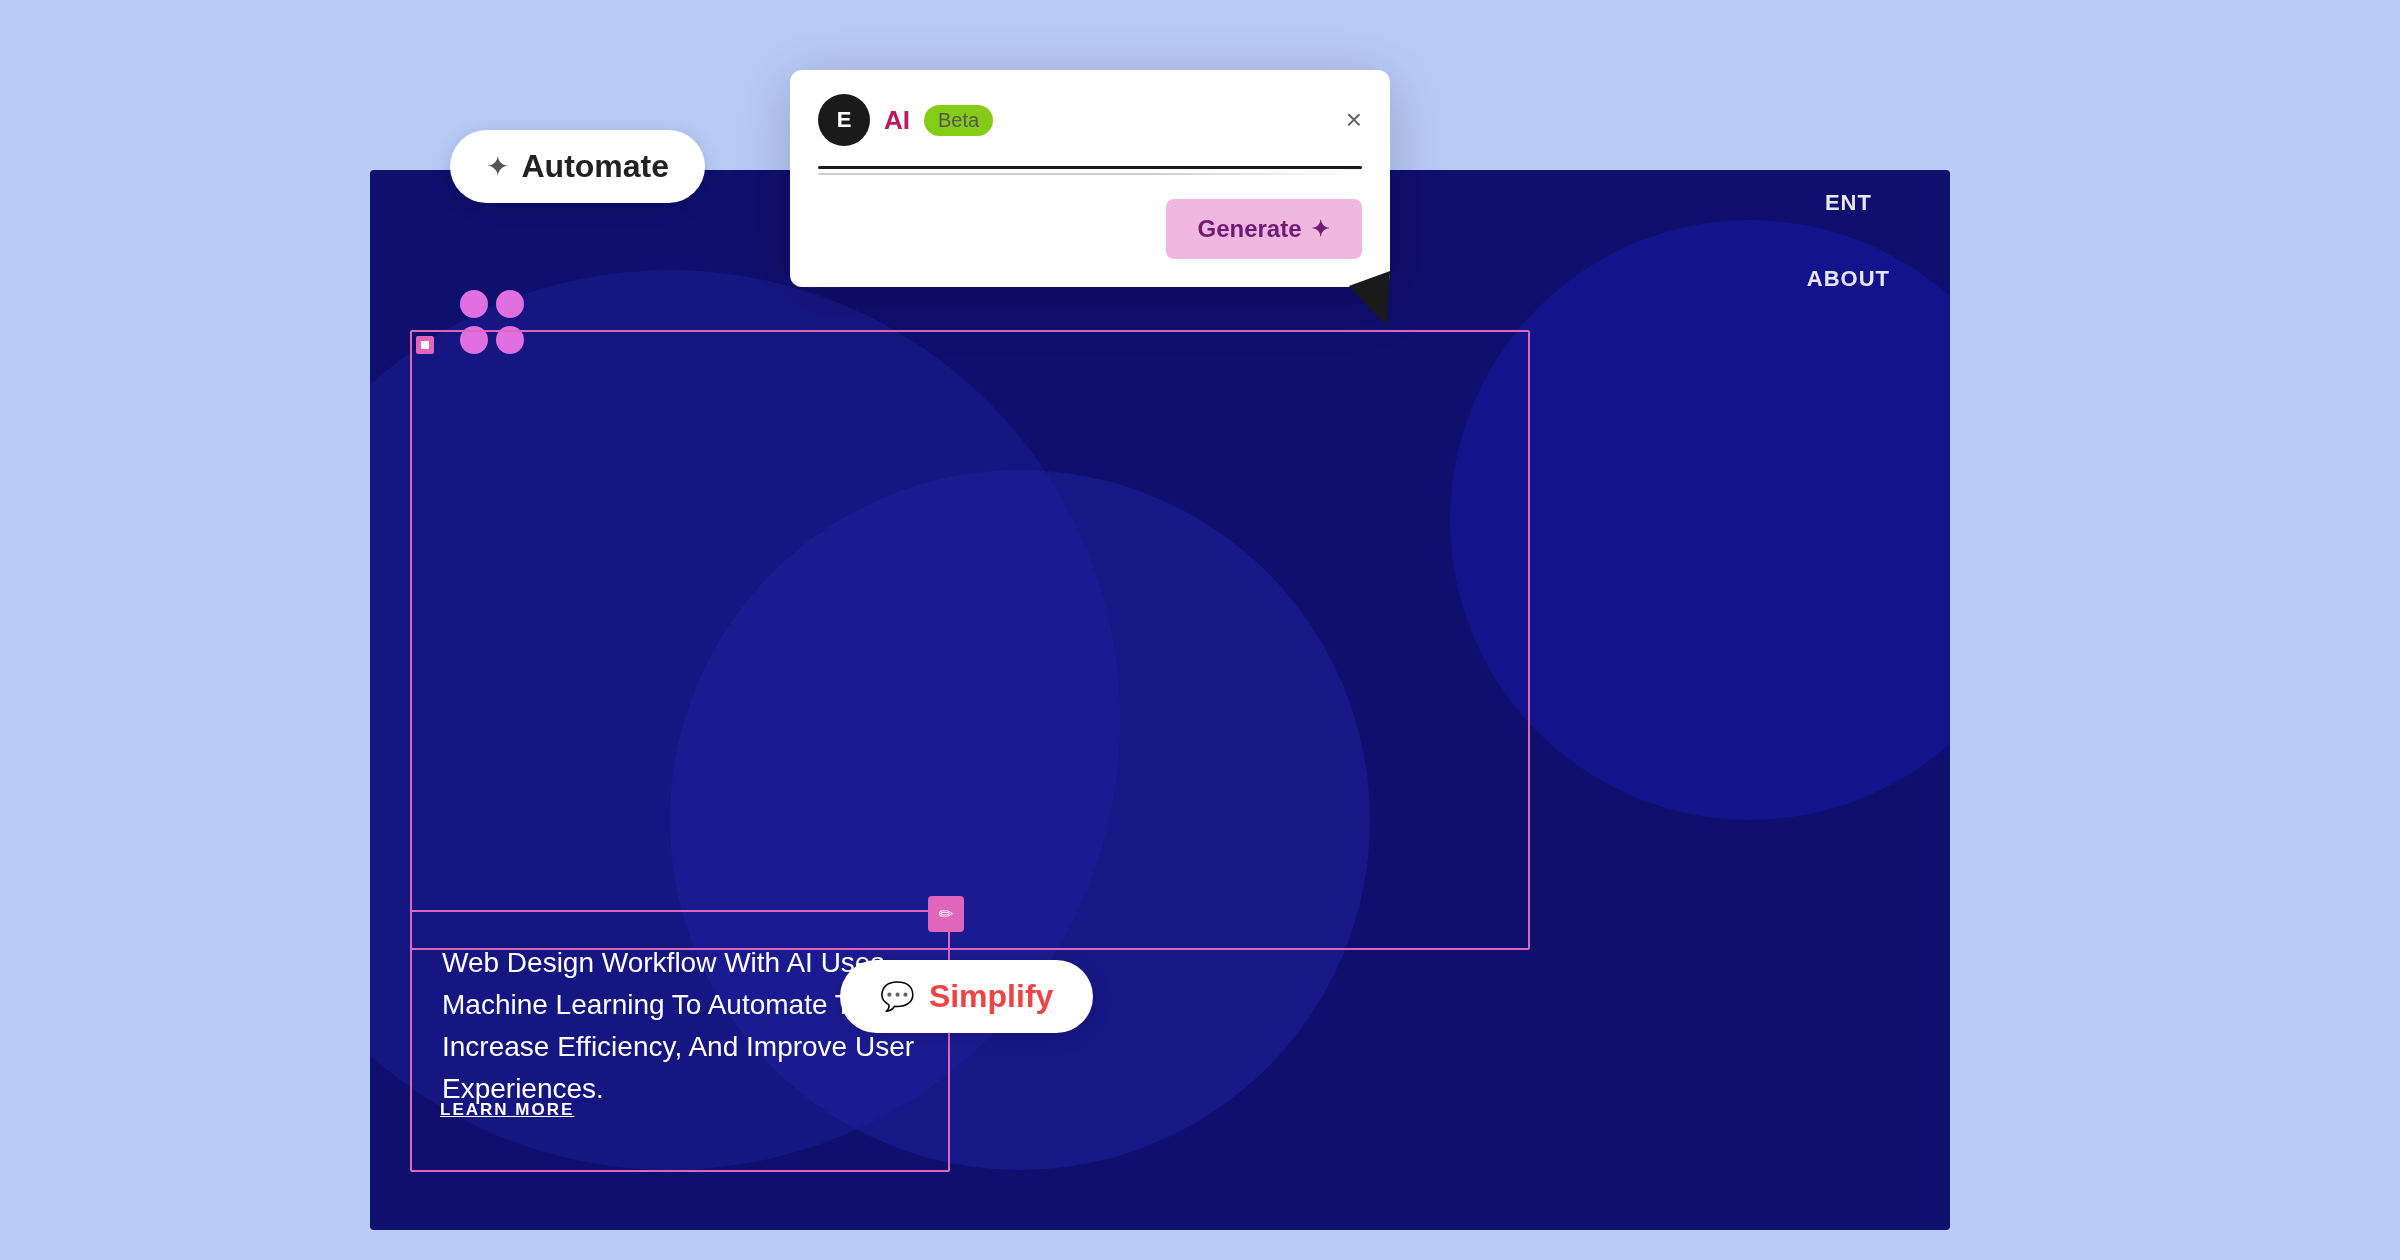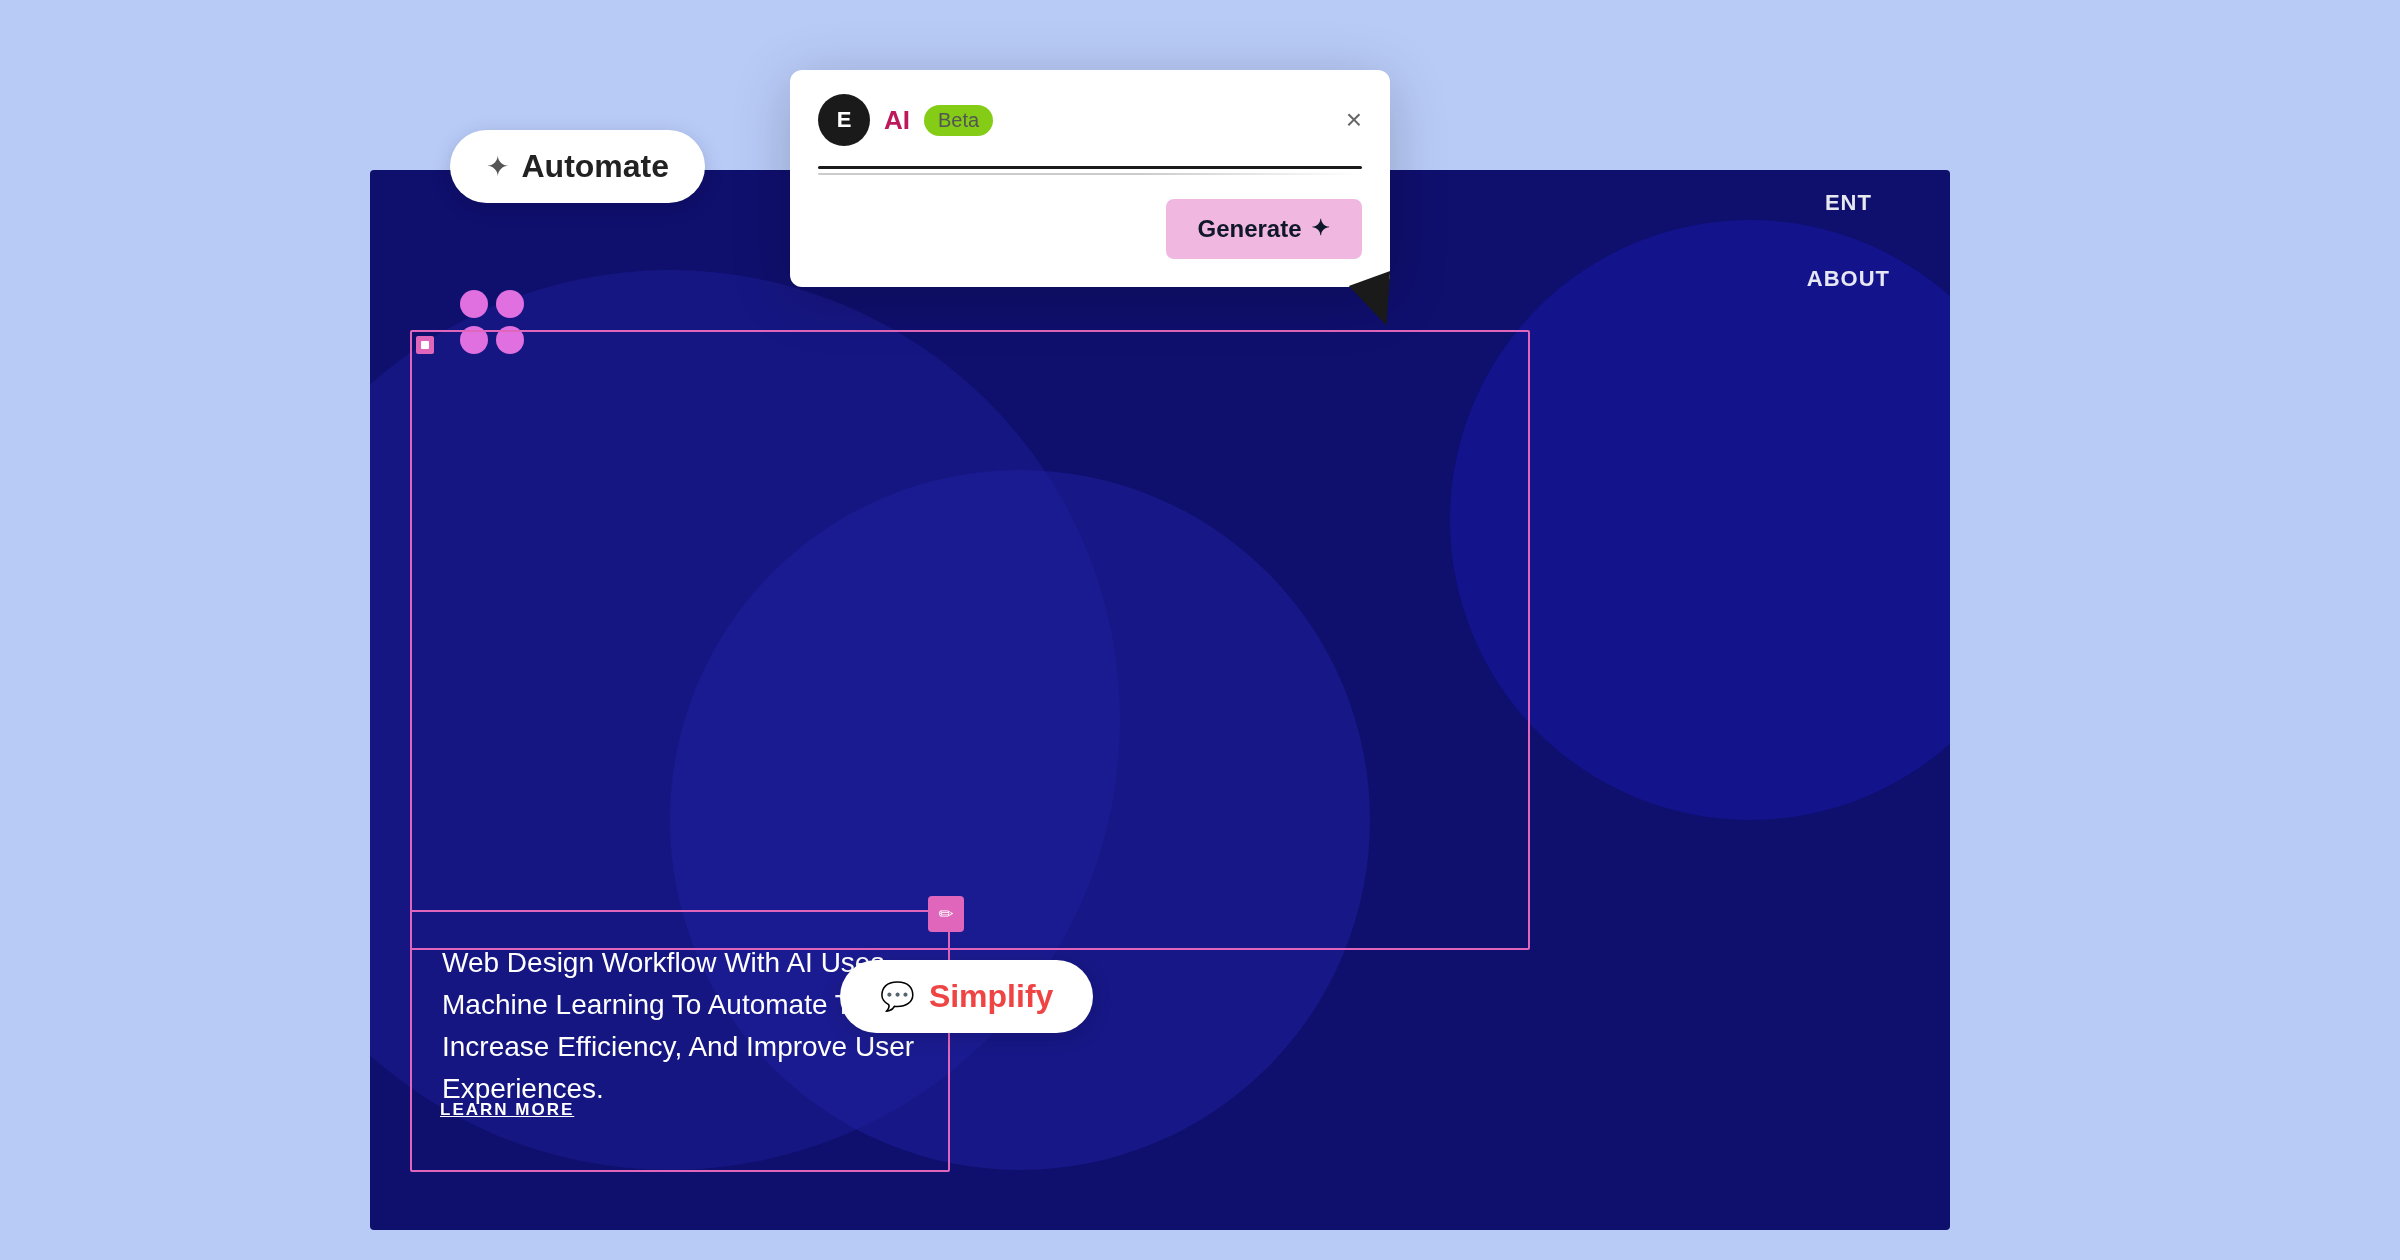--- a/index.html
+++ b/index.html
@@ -339,23 +339,24 @@
       justify-content: flex-end;
     }
 
     .generate-btn {
       background: #f0b8e0;
       border: none;
       border-radius: 8px;
       padding: 16px 32px;
       font-size: 24px;
       font-weight: 600;
-      color: #0f172a;
+      color: #701a75;
       cursor: pointer;
       display: flex;
+      align-items: center;
       gap: 10px;
     }
 
     .generate-sparkle {
       font-size: 22px;
     }
 
     
     .cursor-arrow {
       position: absolute;

